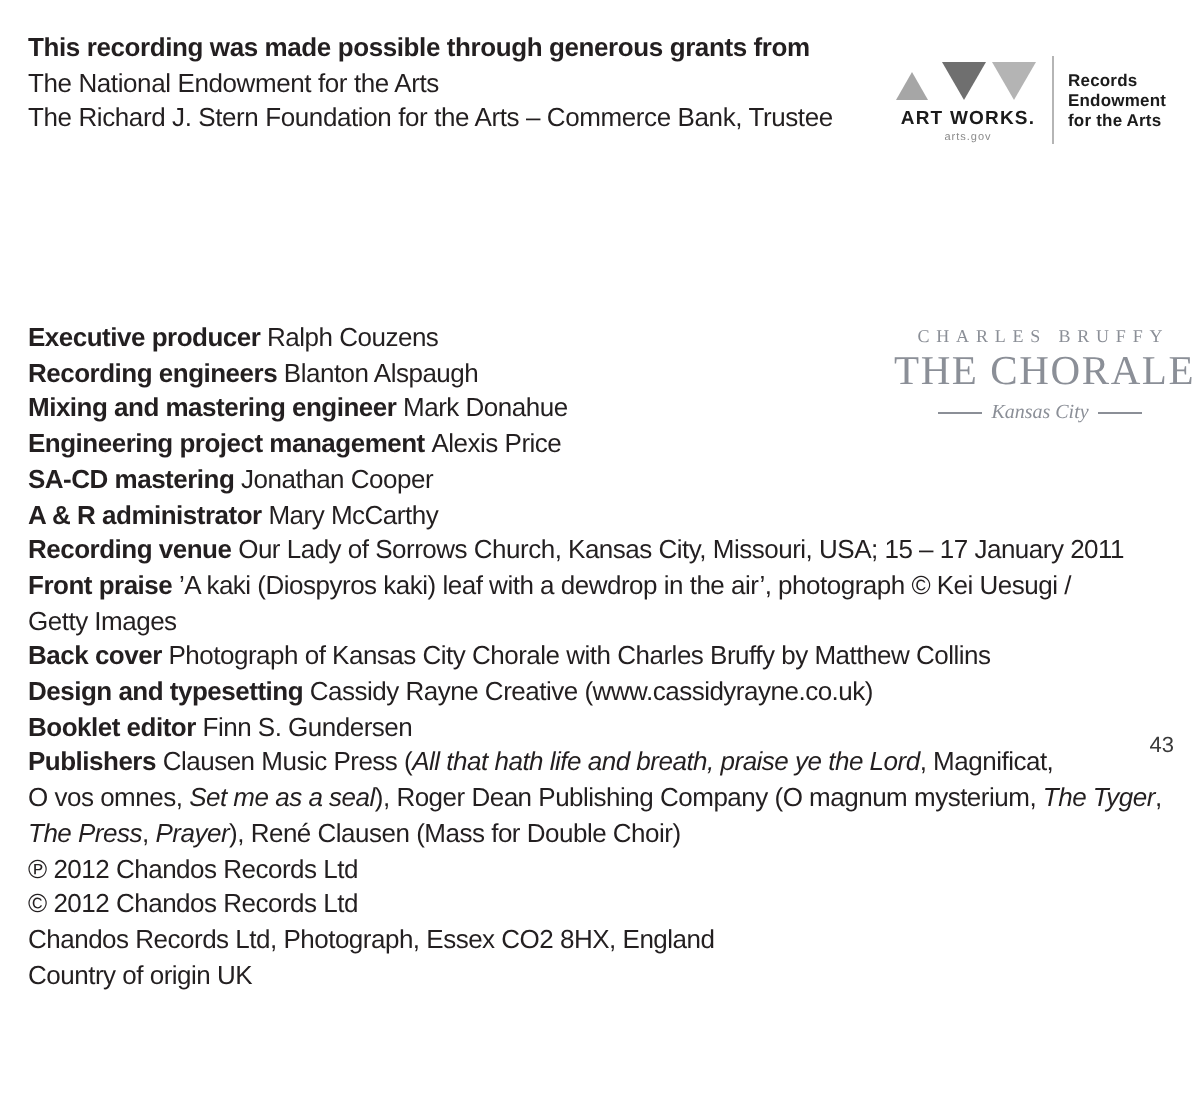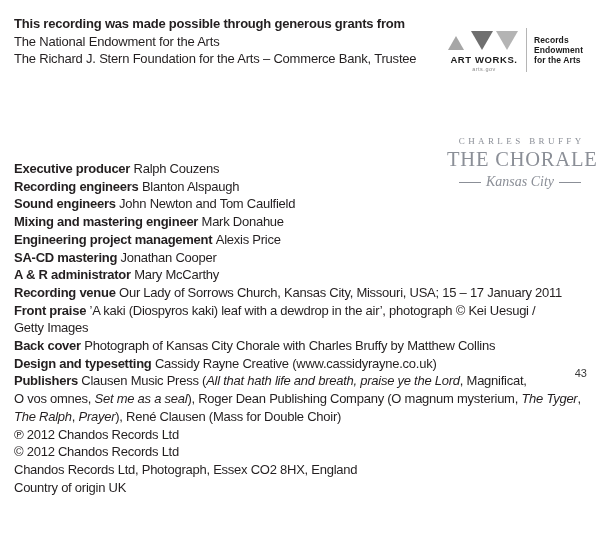--- a/index.html
+++ b/index.html
@@ -15,27 +15,27 @@
   
   .logos{position:absolute;left:448px;top:28px;width:140px;display:flex;align-items:center;}
   .artworks{width:72px;text-align:center;}
   .artworks svg{display:block;margin:0 auto;}
   .aw-title{font-size:9.5px;font-weight:700;letter-spacing:0.6px;margin-top:2px;color:#1b1b1b;}
   .aw-sub{font-size:5.5px;color:#8a8a8a;letter-spacing:0.5px;margin-top:1px;}
   .logo-divider{width:1px;height:44px;background:#b5b5b5;margin:0 7px 0 6px;}
   .nea-text{font-size:8.5px;font-weight:700;line-height:10px;color:#1b1b1b;letter-spacing:0.1px;}
 
   
-  .chorale{position:absolute;left:447px;top:136px;width:146px;text-align:center;color:#8b8f97;
+  .chorale{position:absolute;left:447px;top:163px;width:146px;text-align:center;color:#8b8f97;
            font-family:"Liberation Serif", serif;}
   .ch-artist{font-size:9px;letter-spacing:3.4px;text-indent:3.4px;white-space:nowrap;}
   .ch-ensemble{font-size:20.5px;letter-spacing:0.8px;margin-top:2px;white-space:nowrap;}
   .ch-city{display:flex;align-items:center;justify-content:center;margin-top:3px;}
   .ch-city .rule{display:inline-block;width:22px;height:1px;background:#8b8f97;}
-  .ch-city .city-text{font-size:14px;margin:0 5px;white-space:nowrap;}
+  .ch-city .city-text{font-size:10px;margin:0 5px;white-space:nowrap;}
 
   
   .credits{position:absolute;left:14px;top:160px;width:580px;font-size:13px;line-height:17.7px;letter-spacing:-0.25px;}
   .credit-line{white-space:nowrap;}
 
   
   .page-number{position:absolute;right:13px;bottom:13px;font-size:11px;color:#3a3a3a;}
 </style>
 </head>
 <body>
@@ -72,33 +72,33 @@
     <div class="ch-city">
       <span class="rule"></span>
       <span class="city-text i">Kansas City</span>
       <span class="rule"></span>
     </div>
   </div>
 
   <main class="credits">
       <div class="credit-line"><span class="b ">Executive producer </span><span class="">Ralph Couzens</span></div>
       <div class="credit-line"><span class="b ">Recording engineers </span><span class="">Blanton Alspaugh</span></div>
-      <div class="credit-line"><span class="b ">Sound engineers </span><span class="">John Newton and Tom Caulfield</span></div>
       <div class="credit-line"><span class="b ">Mixing and mastering engineer </span><span class="">Mark Donahue</span></div>
       <div class="credit-line"><span class="b ">Engineering project management </span><span class="">Alexis Price</span></div>
       <div class="credit-line"><span class="b ">SA-CD mastering </span><span class="">Jonathan Cooper</span></div>
       <div class="credit-line"><span class="b ">A &amp; R administrator </span><span class="">Mary McCarthy</span></div>
       <div class="credit-line"><span class="b ">Recording venue </span><span class="">Our Lady of Sorrows Church, Kansas City, Missouri, USA; 15 – 17 January 2011</span></div>
       <div class="credit-line"><span class="b ">Front praise </span><span class="">’A kaki (Diospyros kaki) leaf with a dewdrop in the air’, photograph © Kei Uesugi /</span></div>
       <div class="credit-line"><span class="">Getty Images</span></div>
       <div class="credit-line"><span class="b ">Back cover </span><span class="">Photograph of Kansas City Chorale with Charles Bruffy by Matthew Collins</span></div>
       <div class="credit-line"><span class="b ">Design and typesetting </span><span class="">Cassidy Rayne Creative (www.cassidyrayne.co.uk)</span></div>
+      <div class="credit-line"><span class="b ">Booklet editor </span><span class="">Finn S. Gundersen</span></div>
       <div class="credit-line"><span class="b ">Publishers </span><span class="">Clausen Music Press (</span><span class="i">All that hath life and breath, praise ye the Lord</span><span class="">, Magnificat,</span></div>
       <div class="credit-line"><span class="">O vos omnes, </span><span class="i">Set me as a seal</span><span class="">), Roger Dean Publishing Company (O magnum mysterium, </span><span class="i">The Tyger</span><span class="">,</span></div>
-      <div class="credit-line"><span class="i">The Ralph</span><span class="">, </span><span class="i">Prayer</span><span class="">), René Clausen (Mass for Double Choir)</span></div>
+      <div class="credit-line"><span class="i">The Press</span><span class="">, </span><span class="i">Prayer</span><span class="">), René Clausen (Mass for Double Choir)</span></div>
       <div class="credit-line"><span class="">℗ 2012 Chandos Records Ltd</span></div>
       <div class="credit-line"><span class="">© 2012 Chandos Records Ltd</span></div>
       <div class="credit-line"><span class="">Chandos Records Ltd, Photograph, Essex CO2 8HX, England</span></div>
       <div class="credit-line"><span class="">Country of origin UK</span></div>
     </main>
 
   <div class="page-number">43</div>
 
 </div>
 

